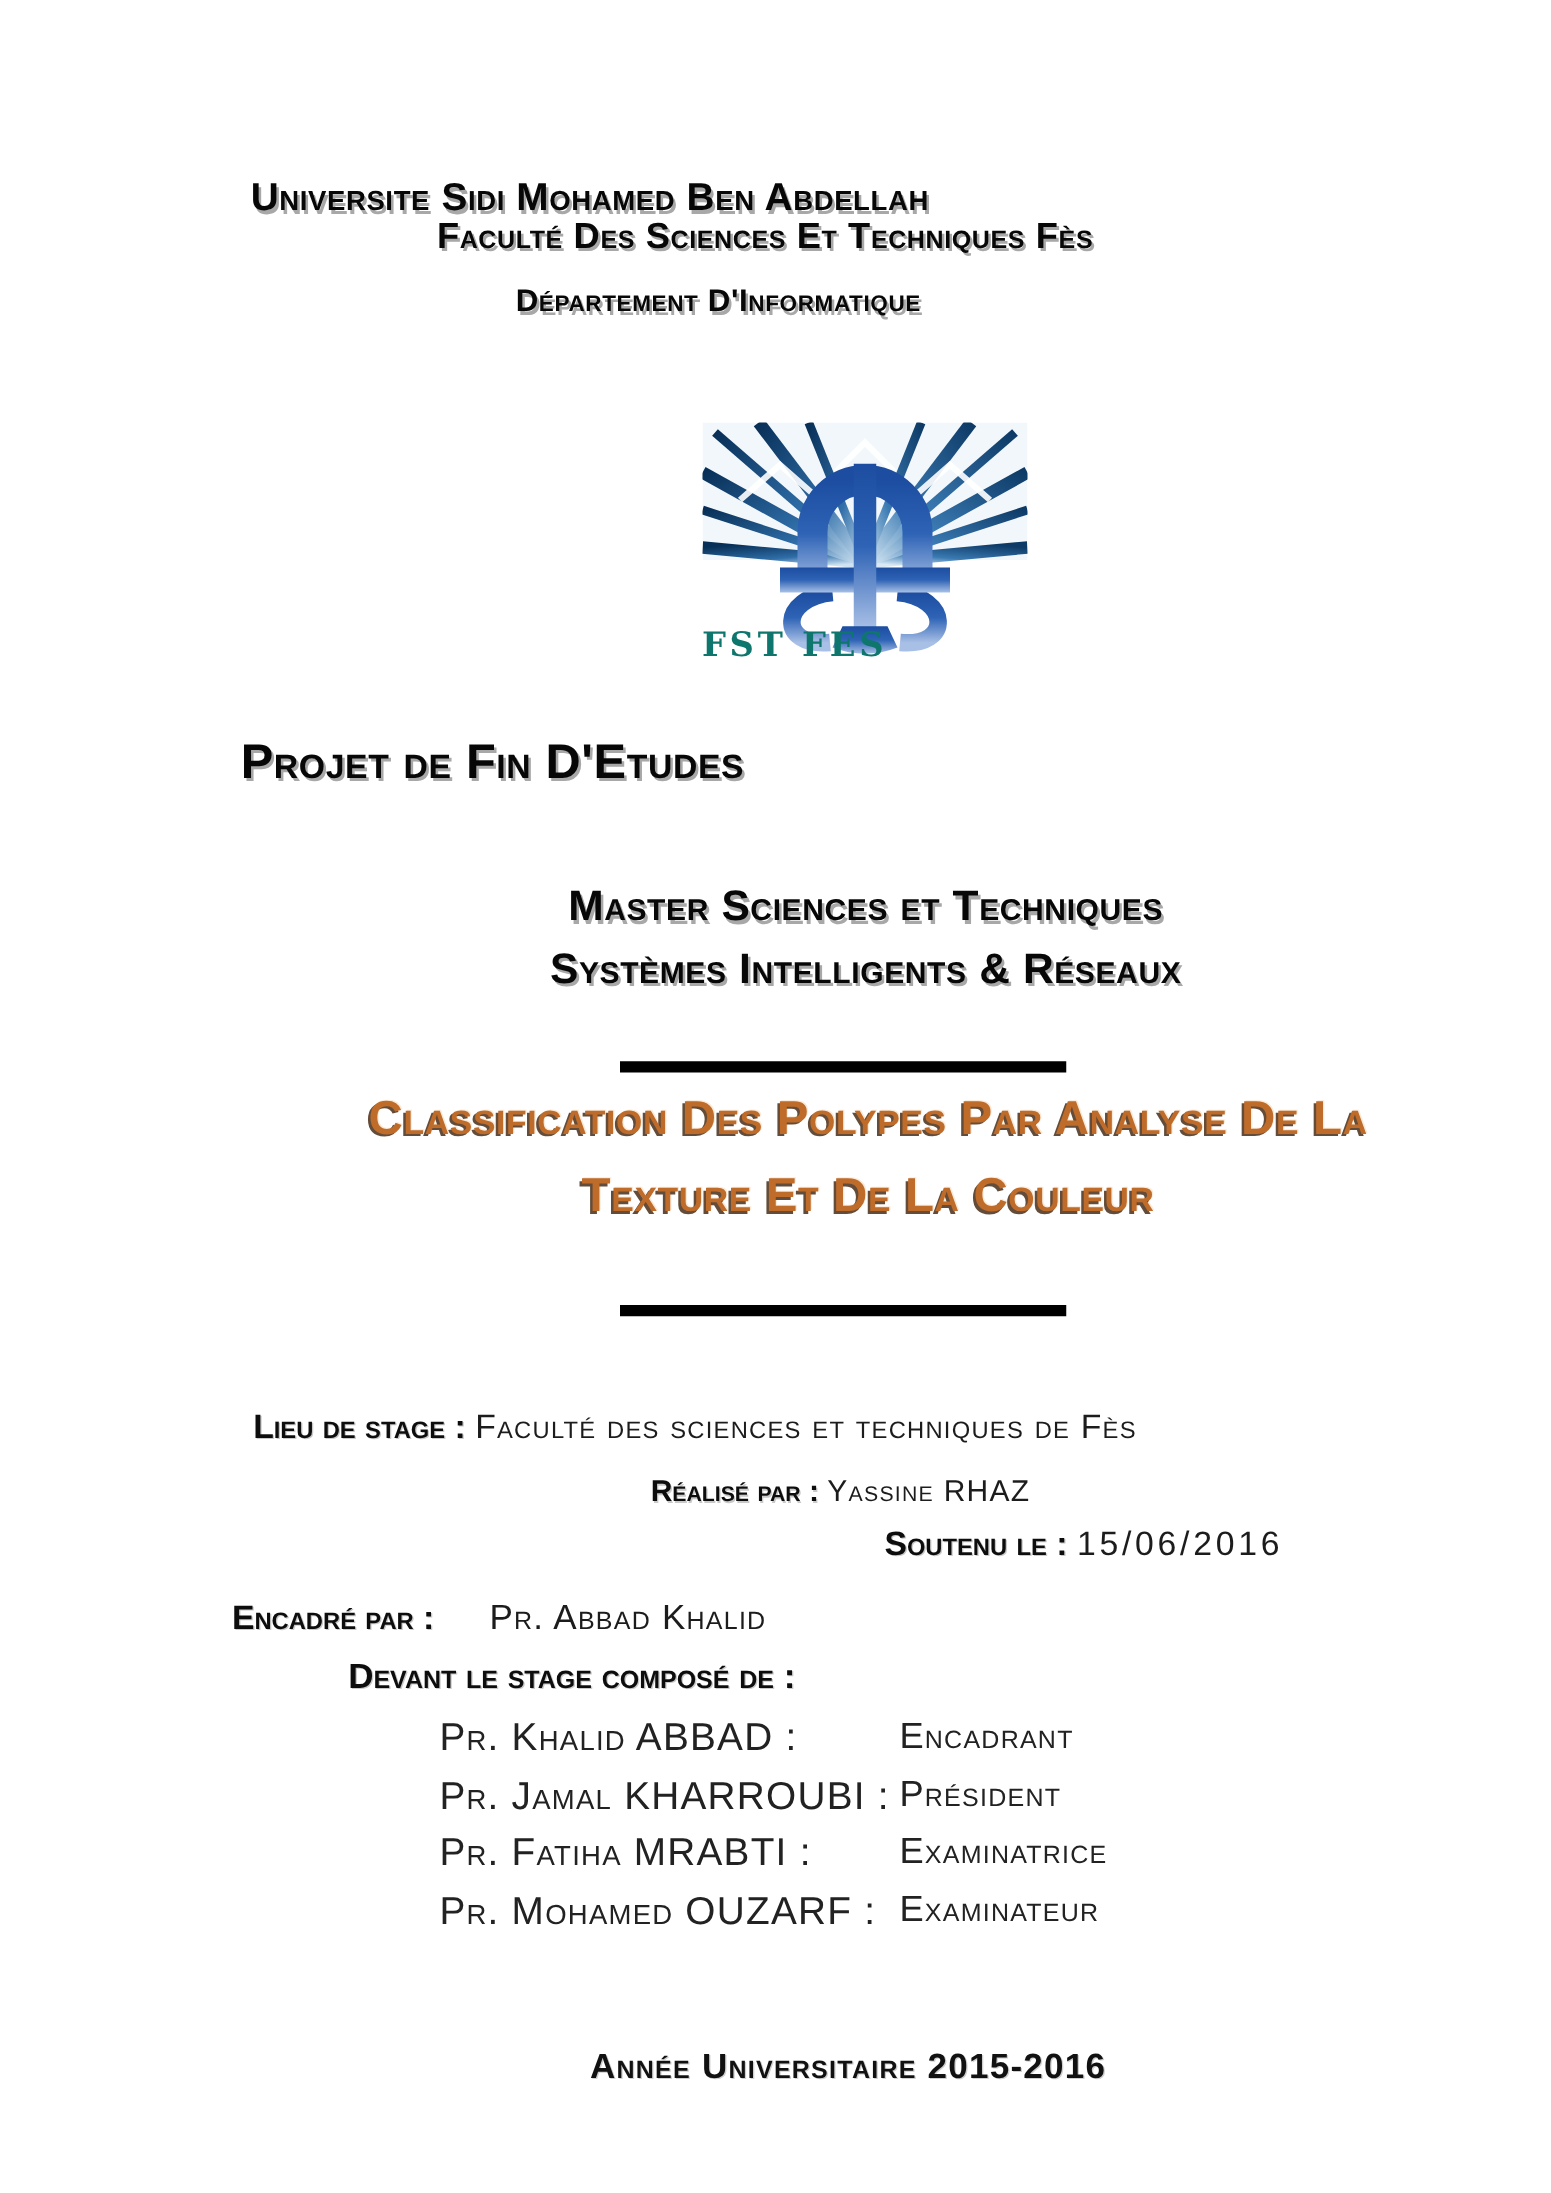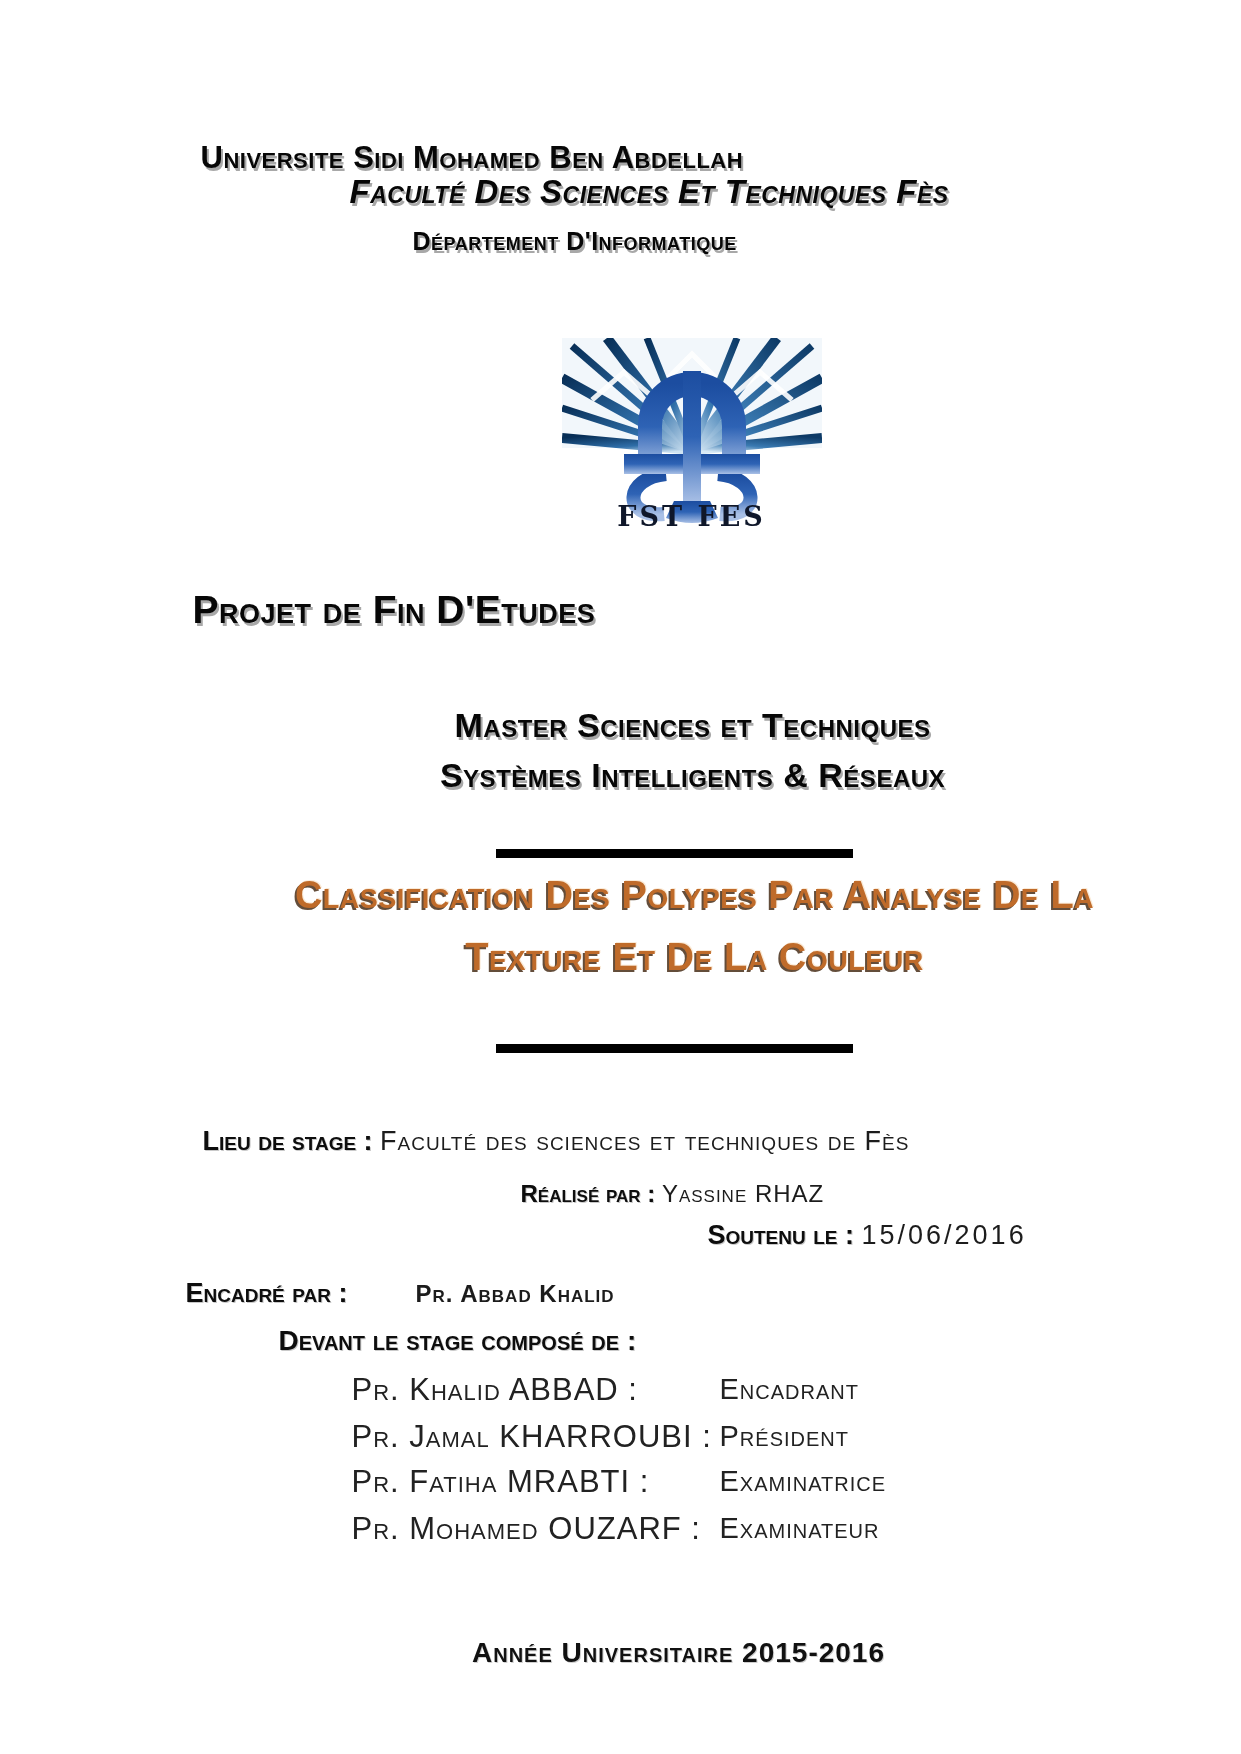--- a/index.html
+++ b/index.html
@@ -16,21 +16,21 @@
   .sc{font-variant:small-caps;}
   
   .head{
     font-weight:700;
     color:#070707;
     text-shadow:2px 3px 0 #a8a8a8;
     letter-spacing:0.5px;
     white-space:nowrap;
   }
   .inst1{left:116px;top:140px;font-size:31px;}
-  .inst2{left:265px;top:173px;font-size:33px;font-style:italic;}
+  .inst2{left:265px;top:173px;font-size:29px;}
   .inst3{left:328px;top:227px;font-size:25px;}
   .projet{left:108px;top:588px;font-size:39px;}
   .degree1{left:0;width:1216px;top:706px;font-size:34px;text-align:center;}
   .degree2{left:0;width:1216px;top:756px;font-size:34px;text-align:center;}
   .divider{
     left:411px;width:357px;height:9px;background:#000000;
   }
   .divider.d1{top:849px;}
   .divider.d2{top:1044px;}
   .thesis{
@@ -45,35 +45,35 @@
   .lbl{
     font-weight:700;color:#0d0d0d;
     text-shadow:1px 1px 0 #c9c9c9;
   }
   .val{font-weight:400;color:#1c1c1c;letter-spacing:1px;}
   .line-lieu{left:118px;top:1126px;font-size:27px;white-space:nowrap;}
   .line-realise{left:436px;top:1180px;font-size:24px;white-space:nowrap;}
   .line-soutenu{left:623px;top:1220px;font-size:27px;white-space:nowrap;}
   .line-soutenu .val{letter-spacing:3px;}
   .line-encadre{left:101px;top:1278px;font-size:27px;white-space:nowrap;}
-  .line-encadre .val{margin-left:68px;font-size:24px;font-weight:bold;}
+  .line-encadre .val{margin-left:44px;font-size:28px;}
   .line-devant{left:194px;top:1325px;font-size:28px;white-space:nowrap;}
   .jury-row{left:267px;width:900px;font-size:31px;font-weight:400;color:#222222;letter-spacing:1px;white-space:nowrap;}
   .jury-row .role{position:absolute;left:368px;top:1px;font-size:29px;}
   .jr0{top:1372px;} .jr1{top:1419px;} .jr2{top:1464px;} .jr3{top:1511px;}
   .annee{left:0;width:1188px;top:1637px;text-align:center;font-size:28px;font-weight:700;
          color:#111;text-shadow:1px 1px 0 #cfcfcf;letter-spacing:1px;}
   
   .logo-box{left:477px;top:338px;width:260px;height:200px;}
   .logo-caption{
     position:absolute;left:0;top:163px;width:260px;
-    text-align:center;
+    text-align:left;
     font-family:"DejaVu Serif", serif;
     font-weight:700;font-size:27px;letter-spacing:3px;
-    color:#0f172a;
+    color:#0f766e;
   }
 </style>
 </head>
 <body>
 
 <div class="page">
 
   <div class="abs sc head inst1">Universite Sidi Mohamed Ben Abdellah</div>
   <div class="abs sc head inst2">Faculté Des Sciences Et Techniques Fès</div>
   <div class="abs sc head inst3">Département D'Informatique</div>

